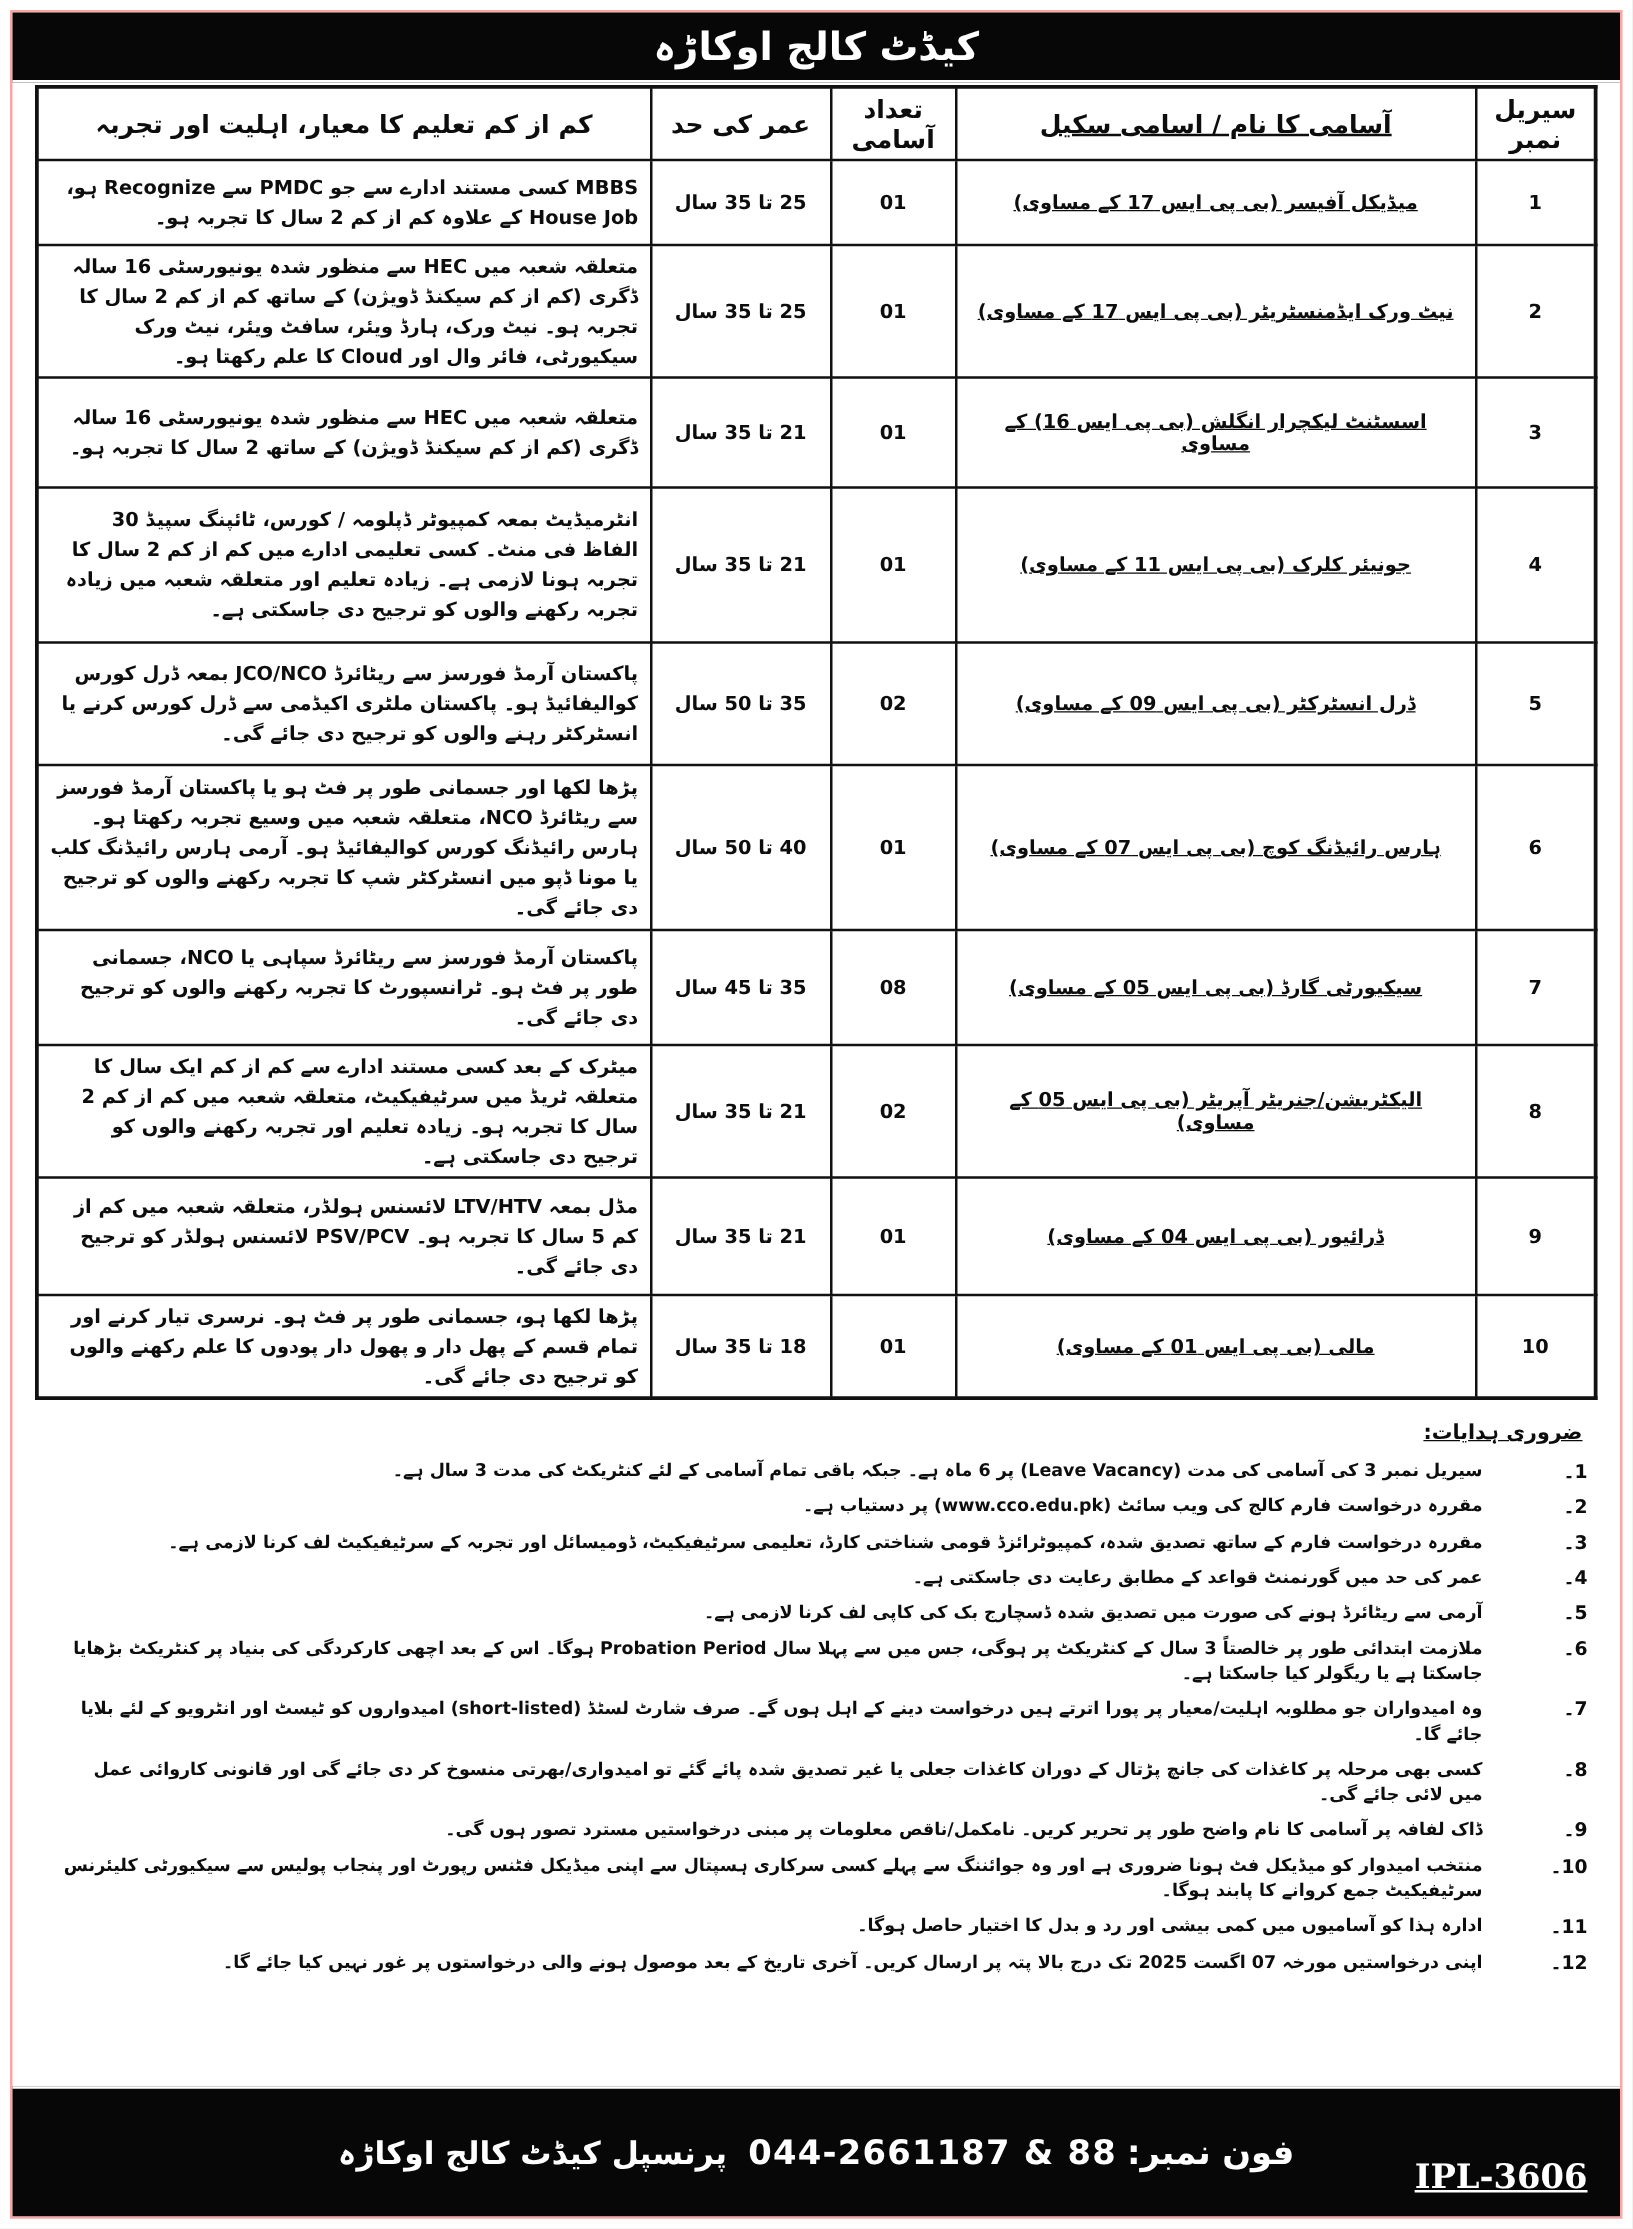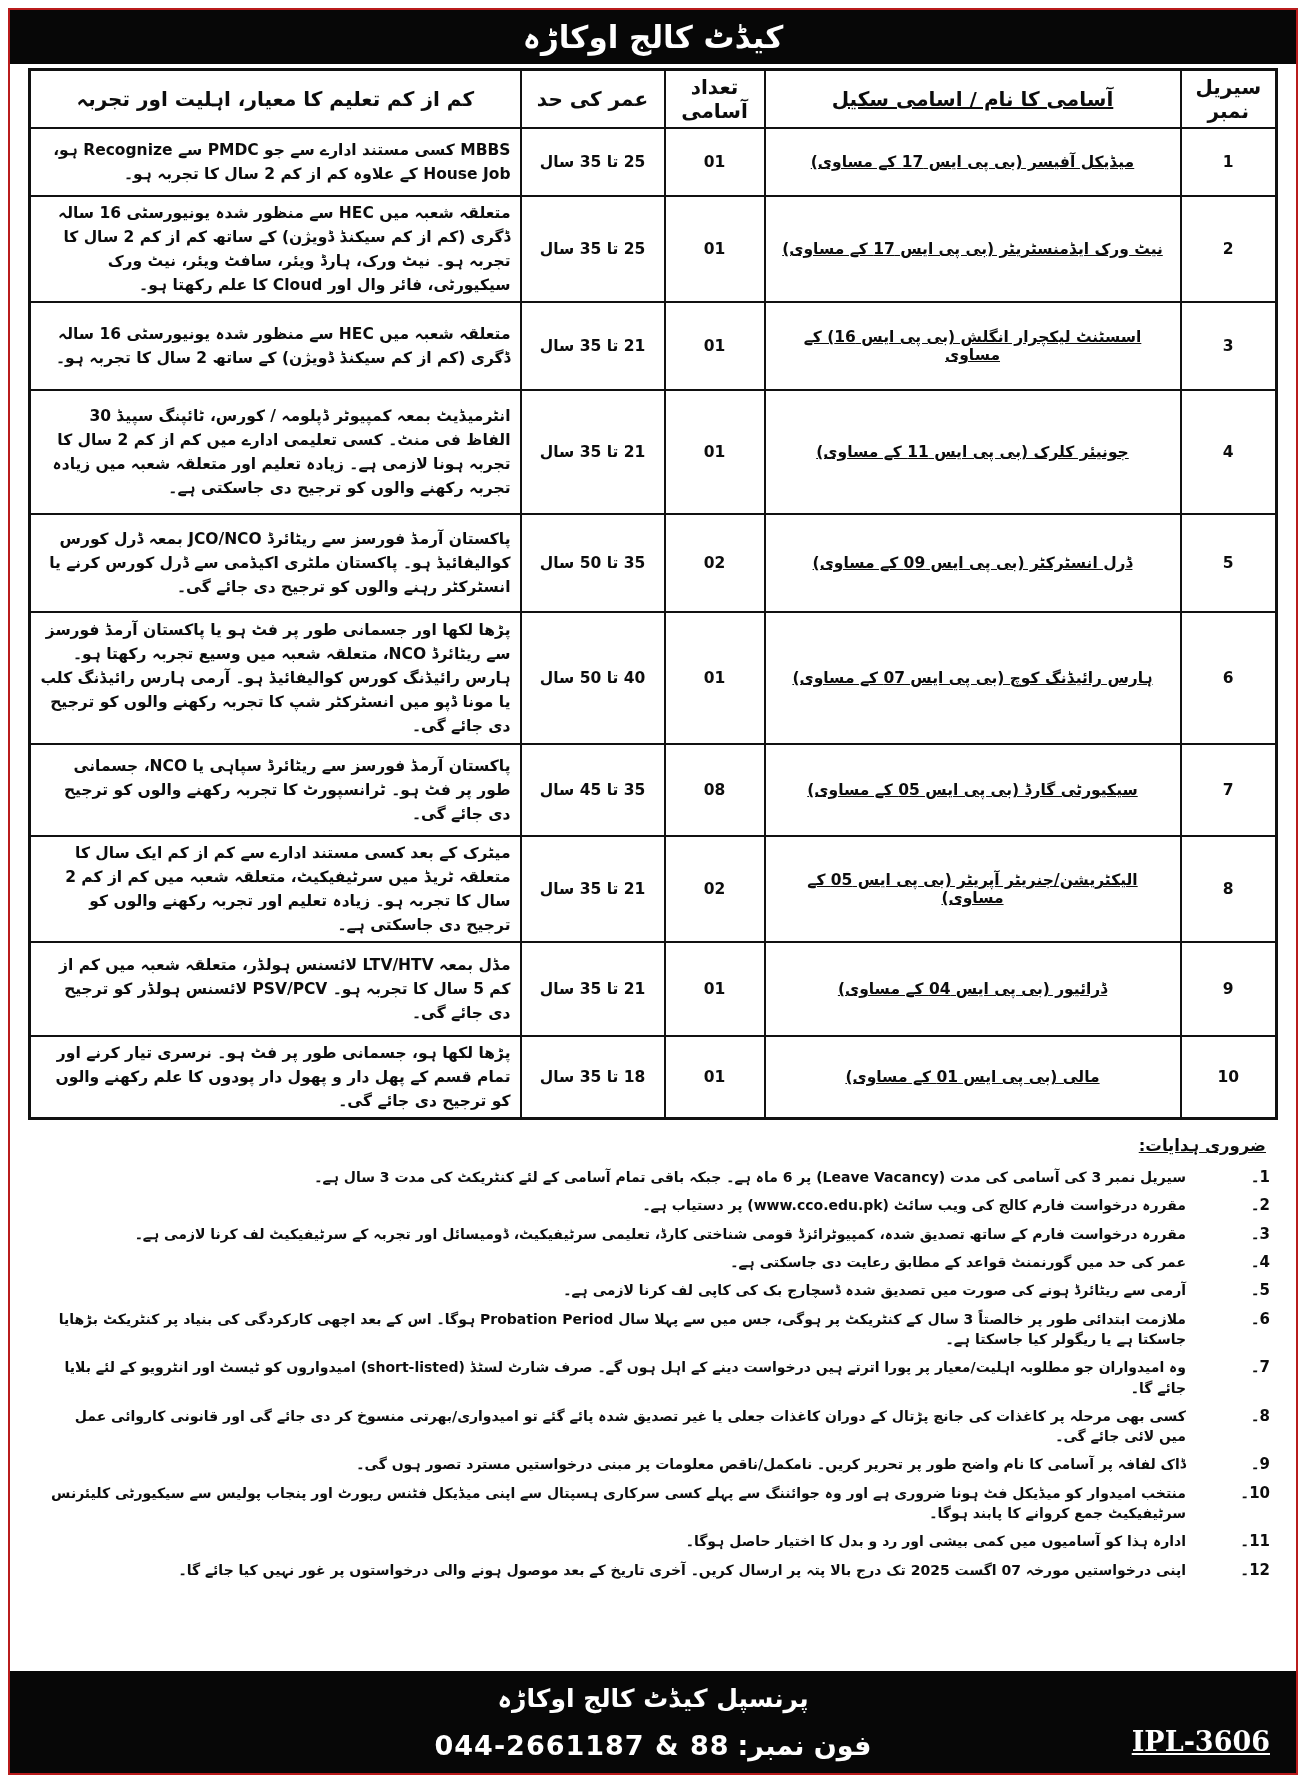--- a/index.html
+++ b/index.html
@@ -4,21 +4,21 @@
 <style>
   * { box-sizing: border-box; margin: 0; padding: 0; }
   html, body { background: #e8e8e4; }
   .page {
     width: 1306px; height: 1783px; position: relative;
     background: #ffffff; margin: 0 auto;
     font-family: "DejaVu Sans", sans-serif; color: #0d0d0d;
   }
   .frame {
     position: absolute; left: 8px; top: 8px; right: 8px; bottom: 8px;
-    border: 2px solid #b91c1c;
+    border: 2px solid #fca5a5;
     display: flex; flex-direction: column;
   }
   
   .title-bar {
     height: 56px; background: #070707; color: #ffffff;
     display: flex; align-items: center; justify-content: center;
     border-bottom: 2px solid #fff;
     flex: 0 0 auto;
   }
   .ad-title { font-size: 31px; font-weight: bold; letter-spacing: 1px; }
@@ -69,21 +69,21 @@
     font-size: 15px; padding-top: 1px;
   }
   .note-text {
     flex: 1 1 auto; text-align: right; font-size: 14px;
     font-weight: bold; line-height: 1.45;
   }
   
   .footer-bar {
     flex: 0 0 auto; height: 104px; background: #070707; color: #fff;
     position: relative; border-top: 2px solid #fff;
-    display: flex; flex-direction: column; align-items: center; justify-content: center;
+    display: flex; flex-direction: row; align-items: center; justify-content: center;
     gap: 17px;
   }
   .principal { font-size: 25px; font-weight: bold; }
   .phone-line {
     direction: rtl; display: flex; align-items: center; gap: 8px;
     font-size: 27px; font-weight: bold;
   }
   .phone-number { direction: ltr; unicode-bidi: isolate; letter-spacing: 1px; }
   .ipl-code {
     position: absolute; right: 26px; bottom: 16px;

